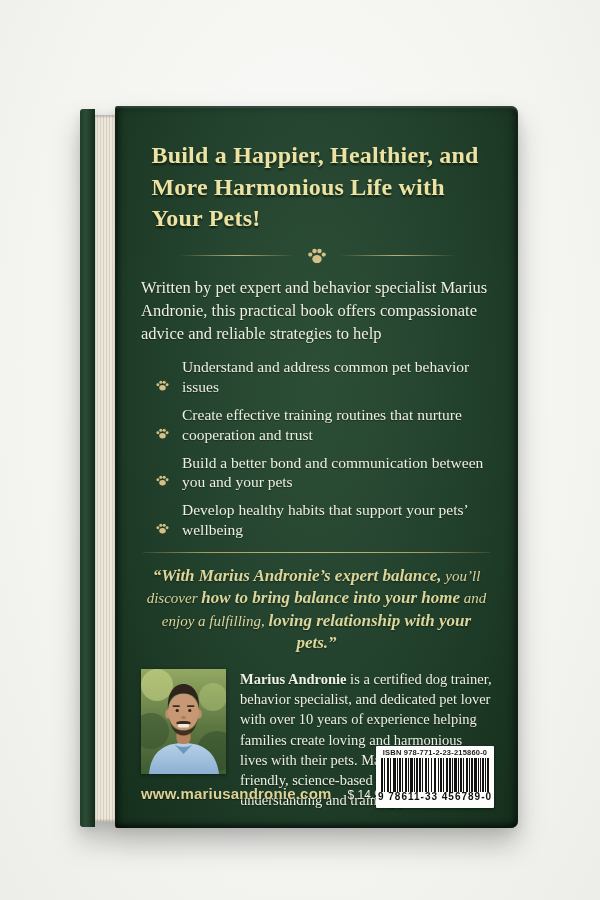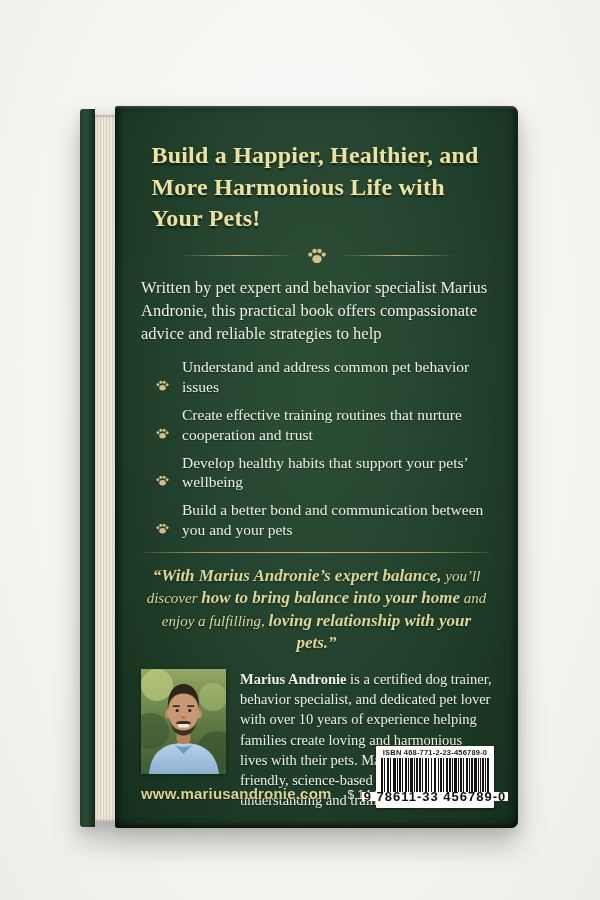--- a/index.html
+++ b/index.html
@@ -102,21 +102,21 @@
     box-shadow:0 1px 3px rgba(0,0,0,0.5);
     display:flex;flex-direction:column;align-items:center;
     padding-top:2px;box-sizing:border-box;
   }
   .isbn-line{
     font-family:"Liberation Sans", sans-serif;font-size:7.5px;font-weight:700;
     color:#1c1c1c;letter-spacing:0.2px;line-height:9px;white-space:nowrap;
   }
   .bars{display:block;margin-top:1px;}
   .barcode-digits{
-    font-family:"Liberation Sans", sans-serif;font-size:13px;font-weight:700;
+    font-family:"Liberation Sans", sans-serif;font-size:10px;font-weight:700;
     color:#111;letter-spacing:1px;line-height:9px;margin-top:-6px;white-space:nowrap;
     background:#fdfdfb;padding:0 2px;
   }
 </style>
 </head>
 <body>
 
 <div class="stage">
   <div class="book">
     <div class="board"></div>
@@ -170,33 +170,33 @@
         <li>
           <span class="bullet-paw">
             <svg width="15" height="14" viewBox="0 0 24 22">
                 <ellipse cx="12" cy="15.5" rx="5.2" ry="4.4" fill="#d5c187"></ellipse>
                 <circle cx="4.6" cy="10.5" r="2.3" fill="#d5c187"></circle>
                 <circle cx="9.3" cy="6.6" r="2.5" fill="#d5c187"></circle>
                 <circle cx="14.7" cy="6.6" r="2.5" fill="#d5c187"></circle>
                 <circle cx="19.4" cy="10.5" r="2.3" fill="#d5c187"></circle>
               </svg>
           </span>
+          <span>Build a better bond and communication between you and your pets</span>
+        </li>
+        <li>
+          <span class="bullet-paw">
+            <svg width="15" height="14" viewBox="0 0 24 22">
+                <ellipse cx="12" cy="15.5" rx="5.2" ry="4.4" fill="#d5c187"></ellipse>
+                <circle cx="4.6" cy="10.5" r="2.3" fill="#d5c187"></circle>
+                <circle cx="9.3" cy="6.6" r="2.5" fill="#d5c187"></circle>
+                <circle cx="14.7" cy="6.6" r="2.5" fill="#d5c187"></circle>
+                <circle cx="19.4" cy="10.5" r="2.3" fill="#d5c187"></circle>
+              </svg>
+          </span>
           <span>Develop healthy habits that support your pets’ wellbeing</span>
-        </li>
-        <li>
-          <span class="bullet-paw">
-            <svg width="15" height="14" viewBox="0 0 24 22">
-                <ellipse cx="12" cy="15.5" rx="5.2" ry="4.4" fill="#d5c187"></ellipse>
-                <circle cx="4.6" cy="10.5" r="2.3" fill="#d5c187"></circle>
-                <circle cx="9.3" cy="6.6" r="2.5" fill="#d5c187"></circle>
-                <circle cx="14.7" cy="6.6" r="2.5" fill="#d5c187"></circle>
-                <circle cx="19.4" cy="10.5" r="2.3" fill="#d5c187"></circle>
-              </svg>
-          </span>
-          <span>Build a better bond and communication between you and your pets</span>
         </li>
       </ul>
 
       <div class="gold-rule"></div>
 
       <p class="quote"><span class="q-strong">“With Marius Andronie’s expert balance,</span><span class="q-soft"> you’ll discover </span><span class="q-strong">how to bring balance into your home</span><span class="q-soft"> and enjoy a fulfilling, </span><span class="q-strong">loving relationship with your pets.”</span></p>
 
       <div class="author">
         <div class="author-photo">
           <svg width="85" height="105" viewBox="0 0 85 105">
@@ -235,21 +235,21 @@
         </div>
         <p class="author-bio"><span class="author-name">Marius Andronie</span><span> is a certified dog trainer, behavior specialist, and dedicated pet lover with over 10 years of experience helping families create loving and harmonious lives with their pets. Marius shares friendly, science-based approaches to understanding and training pets.</span></p>
       </div>
 
       <div class="footer-row">
         <span class="website">www.mariusandronie.com</span>
         <span class="price">$ 14.99 US</span>
       </div>
 
       <div class="barcode-box">
-        <div class="isbn-line">ISBN 468-771-2-23-456789-0</div>
+        <div class="isbn-line">ISBN 978-771-2-23-215860-0</div>
         <svg class="bars" width="108" height="40" viewBox="0 0 108 40">
           <g fill="#111">
             <rect x="0" y="0" width="2" height="40"></rect>
               <rect x="3" y="0" width="1" height="40"></rect>
             <rect x="6" y="0" width="2" height="34"></rect>
               <rect x="9" y="0" width="1" height="34"></rect>
             <rect x="12" y="0" width="3" height="34"></rect>
               <rect x="16" y="0" width="1" height="34"></rect>
             <rect x="18" y="0" width="2" height="34"></rect>
               <rect x="21" y="0" width="1" height="34"></rect>

